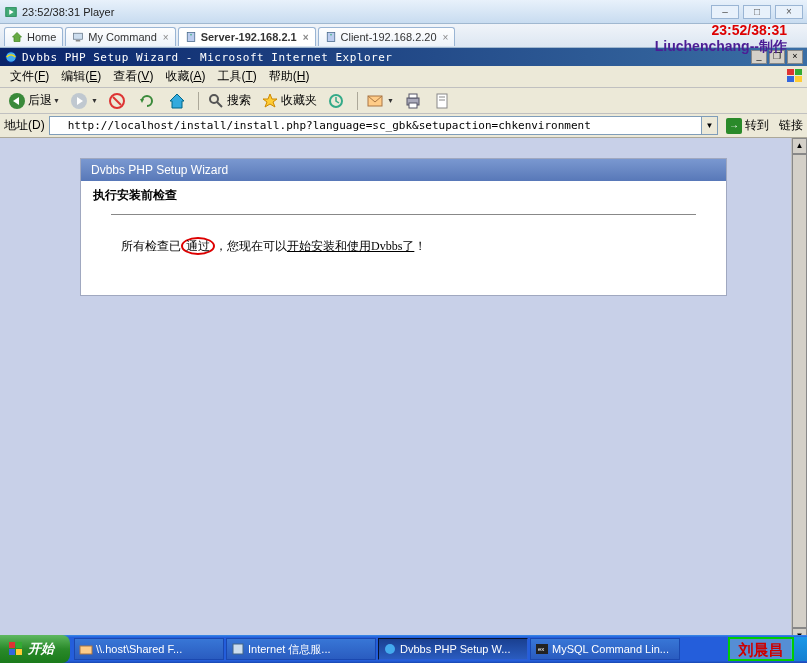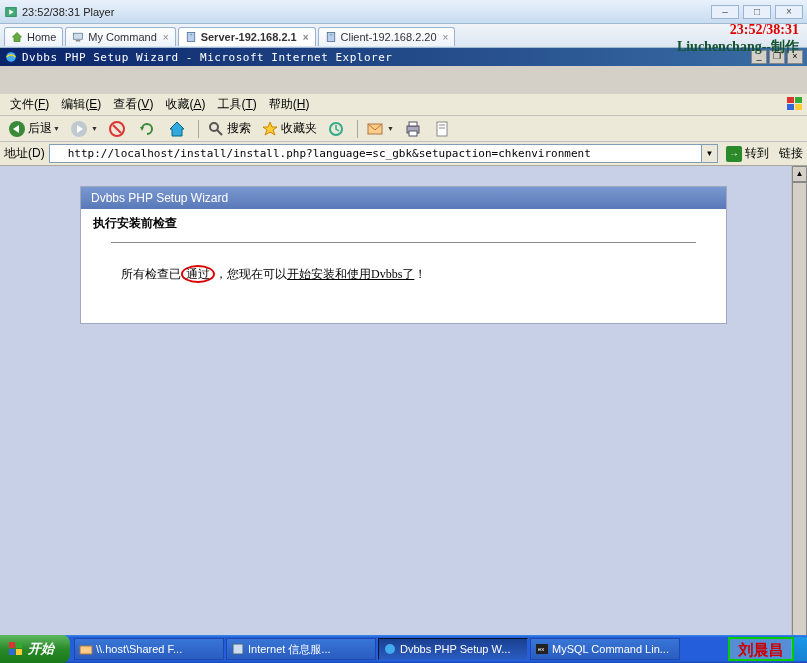--- a/index.html
+++ b/index.html
@@ -12,34 +12,34 @@
 .player-titlebar .title { color: #222; font-size: 11px; flex: 1; }
 .titlebar-controls { display: flex; gap: 4px; margin-left: auto; }
 .titlebar-btn { width: 28px; height: 14px; background: #e8f1fb; border: 1px solid #9ab5d4; font-size: 10px; text-align: center; line-height: 11px; cursor: pointer; color: #555; }
 
 
 .player-tabs { height: 24px; background: linear-gradient(to bottom, #f0f4f9, #dce6f2); display: flex; align-items: center; padding: 2px 4px 0; border-bottom: 1px solid #a0b8d0; }
 .player-tab { display: flex; align-items: center; padding: 3px 6px; margin-right: 2px; background: linear-gradient(to bottom, #fefefe, #edf3fa); border: 1px solid #9ab5d4; border-bottom: none; border-radius: 3px 3px 0 0; font-size: 11px; color: #333; cursor: pointer; }
 .player-tab.active { background: #fff; font-weight: bold; }
 .player-tab .tab-icon { width: 12px; height: 12px; margin-right: 4px; }
 .player-tab .close-x { margin-left: 6px; color: #888; font-size: 10px; }
-.overlay-right { position: absolute; right: 8px; top: 22px; text-align: right; font-family: Liberation Serif, serif; font-size: 14px; }
+.overlay-right { position: absolute; right: 20px; top: 22px; text-align: right; font-family: Liberation Sans, sans-serif; font-size: 14px; }
 .overlay-time { color: #d00; font-weight: bold; }
-.overlay-author { color: #14532d; font-weight: bold; }
+.overlay-author { color: #4c1d95; font-weight: bold; }
 
 
 .ie-window { margin: 0; }
 .ie-titlebar { height: 18px; background: linear-gradient(to right, #0a246a, #3a6ea5); display: flex; align-items: center; padding: 0 4px; }
 .ie-titlebar .ie-icon { width: 14px; height: 14px; margin-right: 4px; }
 .ie-titlebar .title { color: #fff; font-size: 11px; font-family: "SimSun", monospace; letter-spacing: 0.5px; flex: 1; }
 .ie-controls { display: flex; }
 .ie-ctrl-btn { width: 16px; height: 14px; background: #d4d0c8; border: 1px solid #888; margin-left: 2px; font-size: 9px; text-align: center; line-height: 11px; cursor: pointer; }
 
 
-.menubar { height: 22px; background: #ece9d8; display: flex; align-items: center; padding: 0 4px; border-bottom: 1px solid #c0c0c0; position: relative; margin-top: 28px; }
+.menubar { height: 22px; background: #ece9d8; display: flex; align-items: center; padding: 0 4px; border-bottom: 1px solid #c0c0c0; position: relative; }
 .menubar-item { padding: 2px 6px; font-size: 12px; color: #000; cursor: pointer; }
 .menubar-item .shortcut { text-decoration: underline; }
 .menubar-logo { position: absolute; right: 2px; top: 1px; width: 20px; height: 18px; }
 
 
 .toolbar { height: 26px; background: #ece9d8; display: flex; align-items: center; padding: 0 4px; border-bottom: 1px solid #c0c0c0; }
 .toolbar-btn { display: flex; align-items: center; padding: 2px 4px; margin-right: 2px; cursor: pointer; font-size: 12px; }
 .toolbar-btn .btn-icon { width: 18px; height: 18px; margin-right: 2px; }
 .toolbar-sep { width: 1px; height: 18px; background: #aca899; margin: 0 4px; }
 .dropdown-arrow { font-size: 7px; margin-left: 1px; color: #333; }

